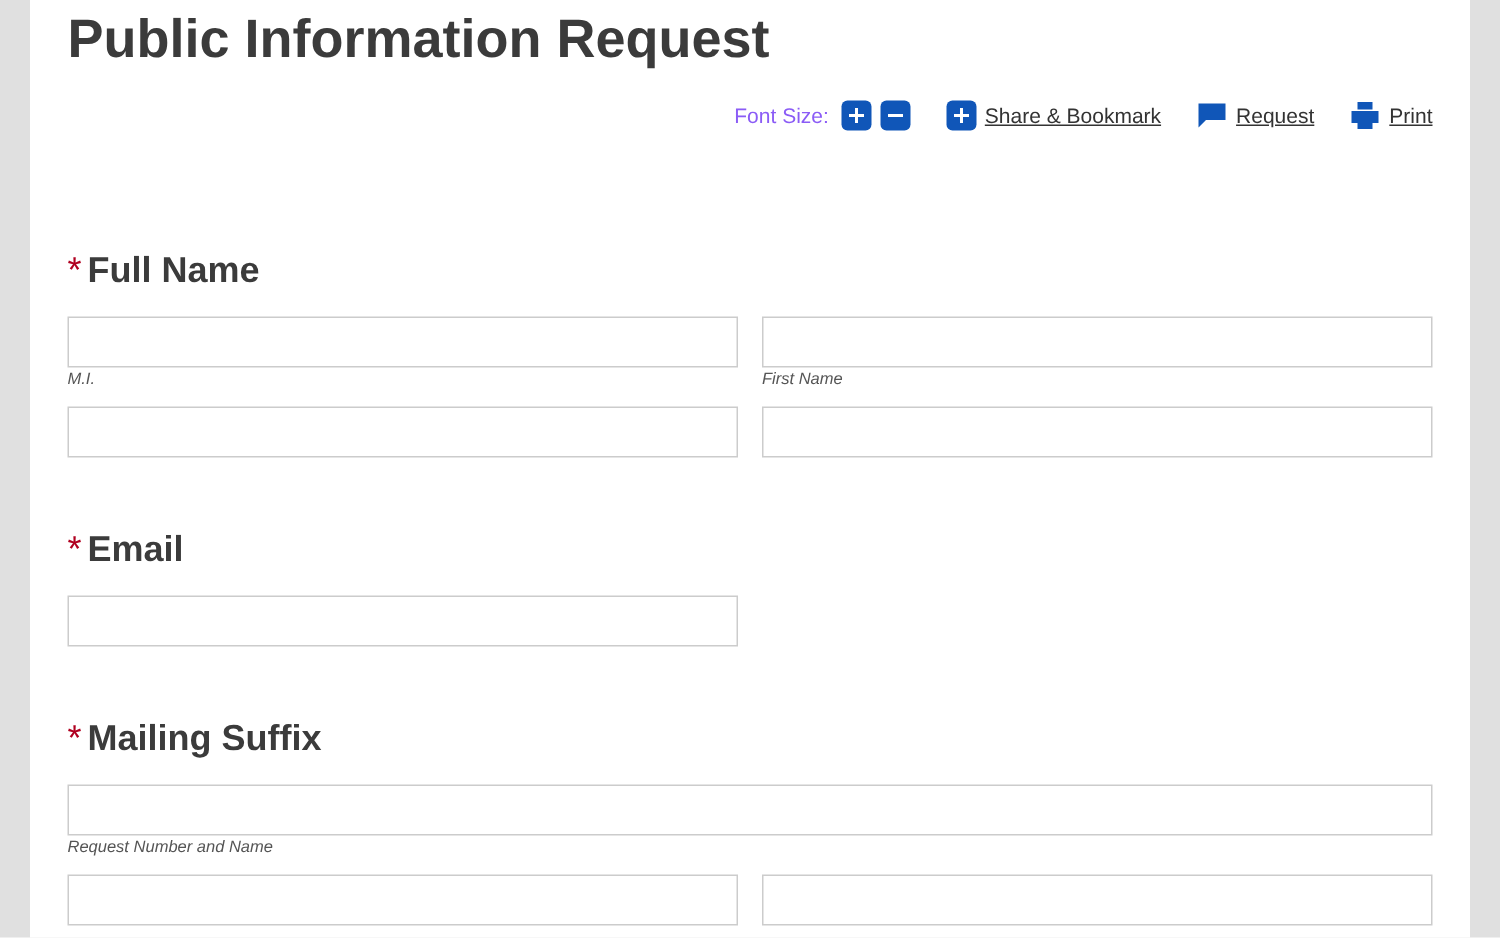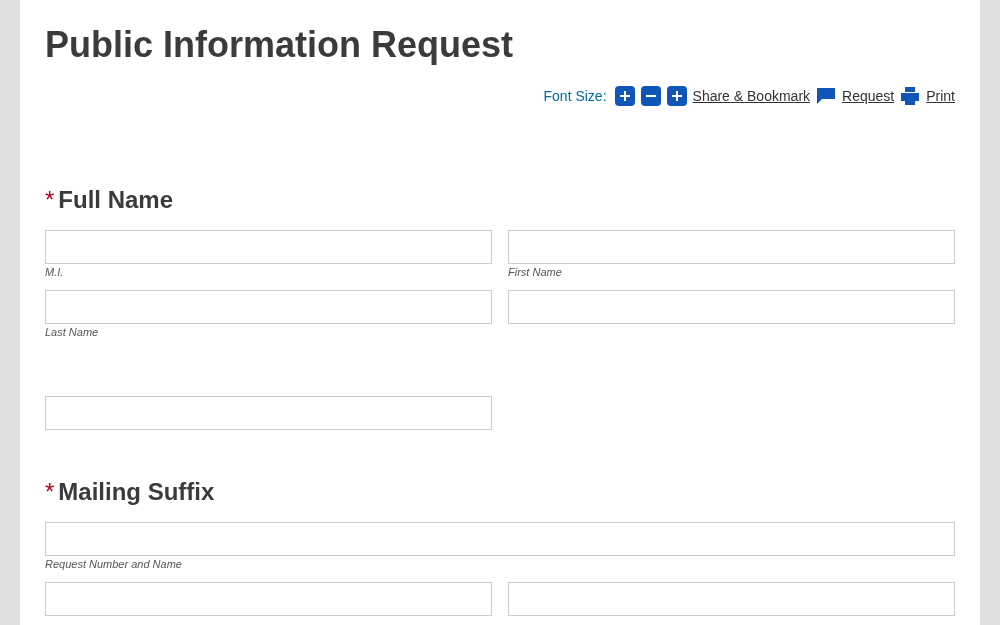--- a/index.html
+++ b/index.html
@@ -15,46 +15,47 @@
     background: #fff;
     margin: 0 20px;
     height: 625px;
     padding: 0 25px;
     position: relative;
   }
   .page-title {
     font-size: 36px;
     font-weight: 700;
     color: #3b3b3b;
-    padding-top: 24px;
+    padding-top: 5px;
   }
   .tools {
     display: flex;
     justify-content: flex-end;
     align-items: center;
     gap: 6px;
     margin-top: 20px;
     font-size: 14px;
     color: #333;
   }
-  .tools .label { margin-right: 2px; color:#0369a1; }
+  .tools .label { margin-right: 2px; color:#8b5cf6; }
   .sq-btn {
     width: 20px; height: 20px;
     background: #1056b8;
     border-radius: 4px;
     display: inline-flex;
     align-items: center;
     justify-content: center;
     cursor: pointer;
   }
   .sq-btn svg { display:block; }
   .tool-item {
     display: inline-flex;
     align-items: center;
     gap: 6px;
+    margin-left: 18px;
     cursor: pointer;
   }
   .tool-item .link {
     color: #333;
     text-decoration: underline;
     font-size: 14px;
   }
   .tool-item .icon { color:#1056b8; display:inline-flex; }
   .form-area { margin-top: 80px; }
   .section { margin-bottom: 48px; }
@@ -152,29 +153,31 @@
           <span class="sublabel">M.I.</span>
         </div>
         <div class="field">
           <input type="text" style="">
           <span class="sublabel">First Name</span>
         </div>
       </div>
       <div class="row">
         <div class="field">
           <input type="text" style="">
-          <span class="sublabel">Last Name</span>
         </div>
         <div class="field">
           <input type="text" style="">
         </div>
       </div>
     </div>
 
     <div class="section">
+      <div class="section-heading">
+        <span class="req">*</span><span>Email</span>
+      </div>
       <div class="row single">
         <div class="field">
           <input type="text" style="">
         </div>
       </div>
     </div>
 
     <div class="section">
       <div class="section-heading">
         <span class="req">*</span><span>Mailing Suffix</span>

